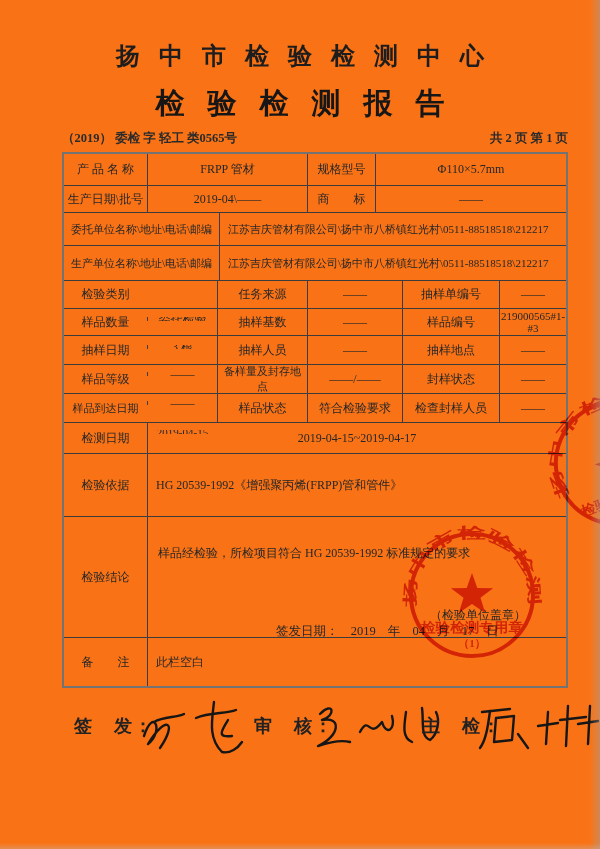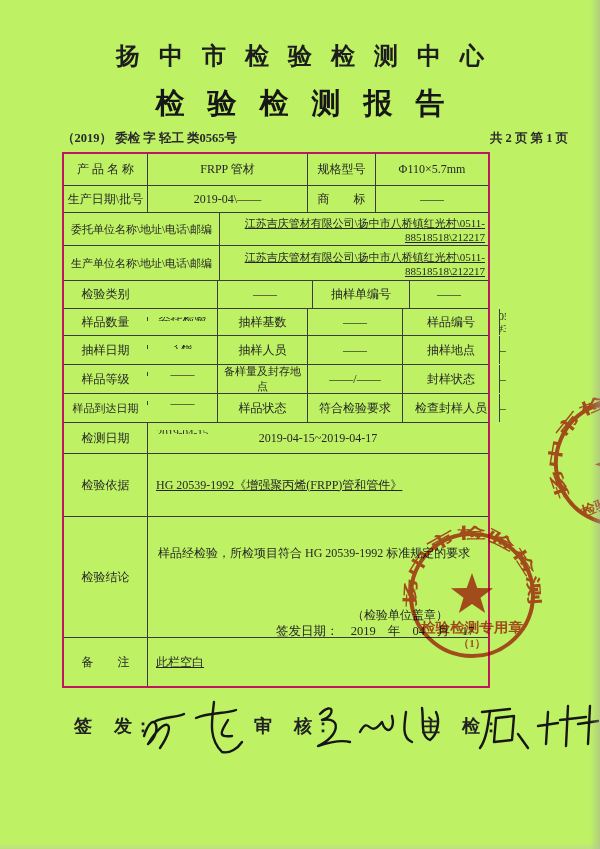--- a/index.html
+++ b/index.html
@@ -1,40 +1,40 @@
 <!DOCTYPE html>
 <html><head>
 <meta charset="utf-8">
 <style>
   html,body{margin:0;padding:0;}
   body{
     width:600px;height:849px;overflow:hidden;background:#f4f4f2;
     font-family:"Liberation Serif","DejaVu Serif",serif;color:#222;
   }
-  .page{position:relative;width:600px;height:849px;background:#bef264;overflow:hidden;}
+  .page{position:relative;width:600px;height:849px;background:#f97316;overflow:hidden;}
   .scan-edge{position:absolute;right:0;top:0;width:10px;height:100%;
     background:linear-gradient(to right,rgba(255,255,255,0),rgba(160,160,160,.45));}
   .scan-edge-b{position:absolute;left:0;bottom:0;width:100%;height:6px;
     background:linear-gradient(to bottom,rgba(255,255,255,0),rgba(190,190,190,.35));}
 
   .org-title{position:absolute;top:40px;left:0;width:100%;text-align:center;
     font-size:24px;font-weight:bold;letter-spacing:19px;text-indent:19px;color:#1d1d1d;}
   .report-title{position:absolute;top:84px;left:0;width:100%;text-align:center;
     font-size:29px;font-weight:bold;letter-spacing:23px;text-indent:23px;color:#161616;}
   .doc-row{position:absolute;top:122px;left:62px;width:506px;display:flex;
     justify-content:space-between;font-size:12.5px;font-weight:bold;color:#2a2a2a;margin-top:8px;}
 
-  .tbl{position:absolute;left:62px;top:152px;width:428px;border:2px solid #be185d;box-sizing:border-box;}
+  .tbl{position:absolute;left:62px;top:152px;width:506px;border:2px solid #737373;box-sizing:border-box;}
   .tr{display:flex;border-top:1px solid #3c3c3c;}
   .tr:first-child{border-top:none;}
   .td{border-left:1px solid #3c3c3c;box-sizing:border-box;display:flex;
     align-items:center;justify-content:center;text-align:center;
     font-size:12px;color:#262626;padding:2px 3px;overflow:hidden;}
   .td:first-child{border-left:none;}
-  .left{justify-content:flex-start;text-align:right;padding-left:8px;text-decoration:underline;}
+  .left{justify-content:flex-start;text-align:right;padding-left:8px;}
   .flex1{flex:1;}
   .sm{font-size:11px;}
   .w83{width:83px;flex:none;} .w160{width:160px;flex:none;} .w68{width:68px;flex:none;}
   .w155{width:155px;flex:none;} .w70{width:70px;flex:none;margin-top:36px;} .w90{width:90px;flex:none;}
   .w95{width:95px;flex:none;} .w97{width:97px;flex:none;}
 
   .concl-cell{position:relative;display:block;padding:0;}
   .concl-text{position:absolute;top:28px;left:10px;font-size:12px;}
   .seal-note{position:absolute;top:90px;right:40px;font-size:12px;}
   .issue-line{position:absolute;top:106px;left:128px;font-size:12.5px;word-spacing:9px;white-space:nowrap;}
@@ -79,20 +79,21 @@
       <div class="td w155 sm">委托单位名称\地址\电话\邮编</div>
       <div class="td flex1 left sm">江苏吉庆管材有限公司\扬中市八桥镇红光村\0511-88518518\212217</div>
     </div>
     <div class="tr" style="height:34px">
       <div class="td w155 sm">生产单位名称\地址\电话\邮编</div>
       <div class="td flex1 left sm">江苏吉庆管材有限公司\扬中市八桥镇红光村\0511-88518518\212217</div>
     </div>
     <div class="tr" style="height:27px">
       <div class="td w83">检验类别</div>
       <div class="td w70">委托检验</div>
+      <div class="td w90">任务来源</div>
       <div class="td w95">——</div>
       <div class="td w97">抽样单编号</div>
       <div class="td flex1">——</div>
     </div>
     <div class="tr" style="height:26px">
       <div class="td w83">样品数量</div>
       <div class="td w70">3 根</div>
       <div class="td w90">抽样基数</div>
       <div class="td w95">——</div>
       <div class="td w97">样品编号</div>

